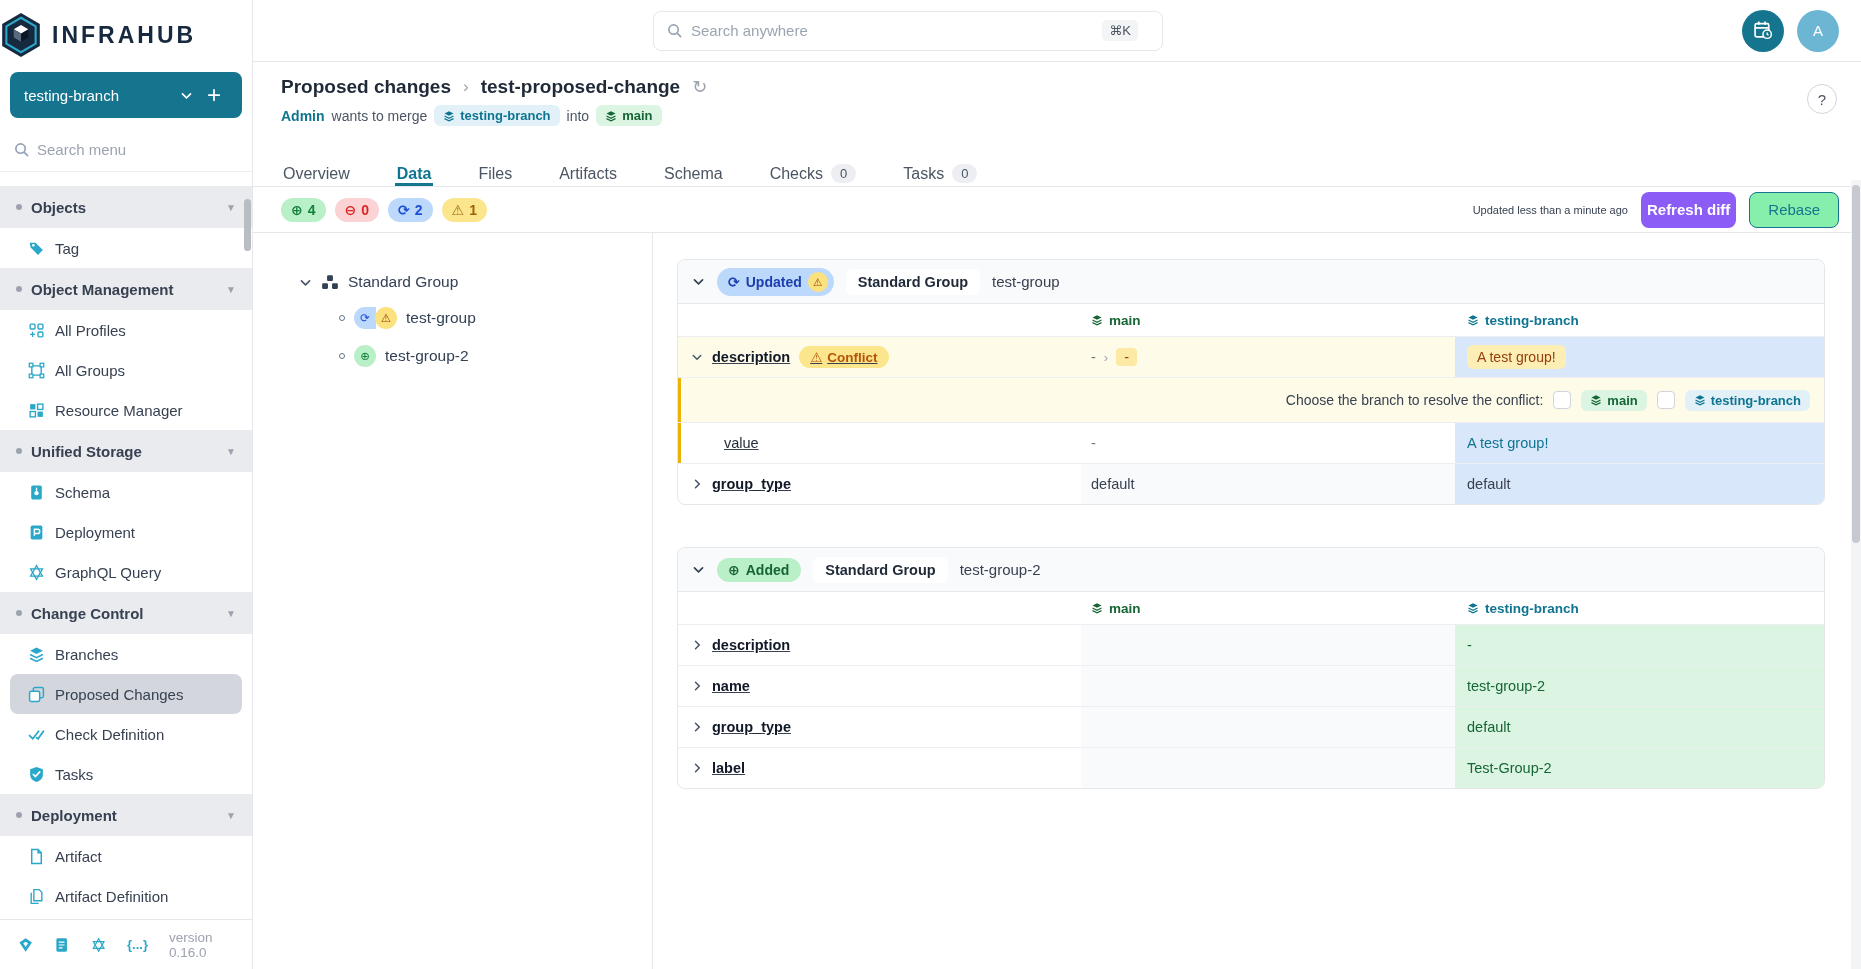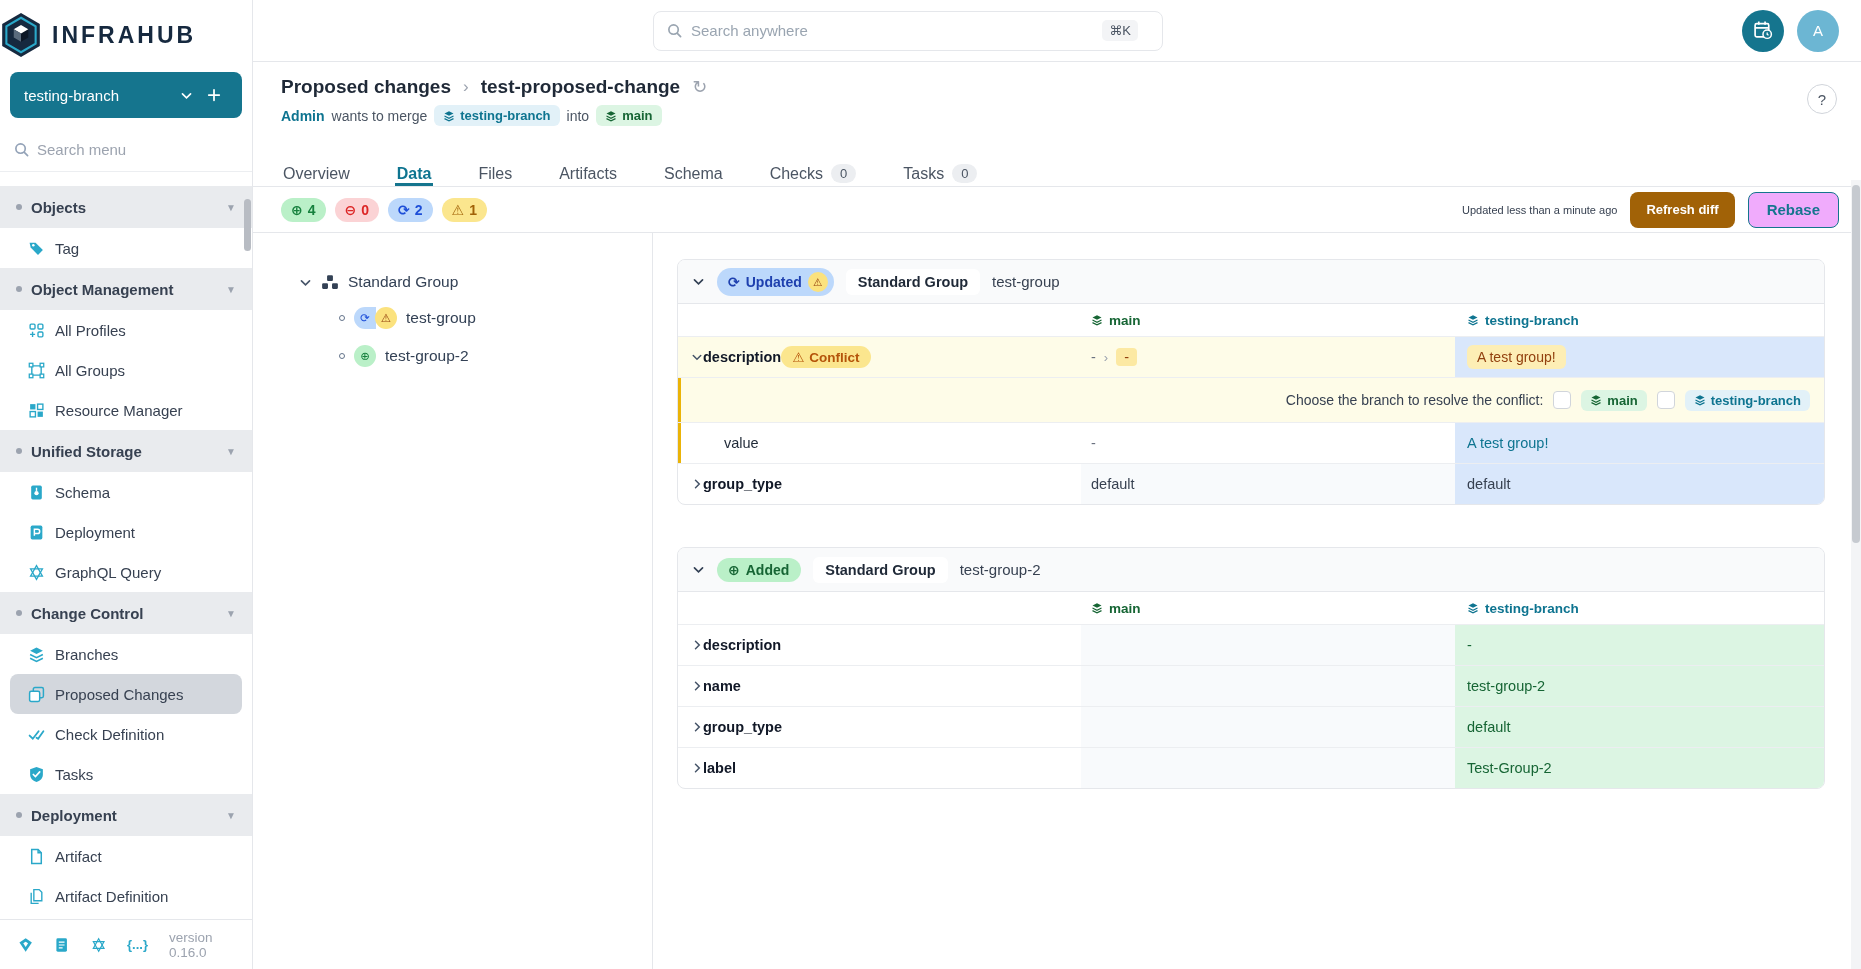--- a/index.html
+++ b/index.html
@@ -62,22 +62,22 @@
 
   .toolbar { height:46px; flex:none; display:flex; align-items:center; padding:0 22px 0 28px; border-bottom:1px solid #e5e7eb; gap:9px; }
   .pill { display:inline-flex; align-items:center; gap:5px; border-radius:999px; padding:4px 10px; font-size:14px; font-weight:600; }
   .pill .g { font-size:14px; }
   .pill-added { background:#baf0c8; color:#15803d; }
   .pill-removed { background:#fbd3d5; color:#dc2626; }
   .pill-updated { background:#bcd8fb; color:#1d4ed8; }
   .pill-warning { background:#fbe68e; color:#a16207; }
   .toolbar-right { margin-left:auto; display:flex; align-items:center; gap:13px; }
   .updated-text { color:#374151; font-size:11px; }
-  .btn-primary { background:#a16207; color:#fff; border:0; border-radius:8px; height:36px; padding:0 16px; font-size:13px; font-weight:600; font-family:inherit; cursor:pointer; }
-  .btn-outline { background:#f0abfc; color:#15758e; border:1px solid #15758e; border-radius:8px; height:36px; padding:0 18px; font-size:15px; font-weight:700; font-family:inherit; cursor:pointer; }
+  .btn-primary { background:#8b5cf6; color:#fff; border:0; border-radius:8px; height:36px; padding:0 6px; font-size:15px; font-weight:600; font-family:inherit; cursor:pointer; }
+  .btn-outline { background:#86efac; color:#15758e; border:1px solid #15758e; border-radius:8px; height:36px; padding:0 18px; font-size:15px; font-weight:400; font-family:inherit; cursor:pointer; }
 
   .content { flex:1; display:flex; min-height:0; }
   .tree-pane { width:400px; flex:none; border-right:1px solid #e5e7eb; padding:40px 0 0 46px; }
   .tree-root { display:flex; align-items:center; gap:9px; cursor:pointer; }
   .tree-root .tlabel { font-size:15.5px; color:#334155; }
   .tree-child { display:flex; align-items:center; gap:9px; margin:16px 0 0 40px; cursor:pointer; }
   .node-dot { width:6px; height:6px; border:1.5px solid #64748b; border-radius:50%; flex:none; }
   .chip-circ { width:22px; height:22px; border-radius:50%; display:flex; align-items:center; justify-content:center; font-size:11.5px; flex:none; }
   .cc-blue { background:#bcd8fb; color:#1d4ed8; border-radius:11px 0 0 11px; }
   .cc-yellow { background:#fbe27e; color:#92400e; margin-left:-1px; }
@@ -89,21 +89,21 @@
   .card-header { height:44px; background:#f9fafb; border-bottom:1px solid #e5e7eb; display:flex; align-items:center; gap:12px; padding:0 14px; }
   .status-pill { display:inline-flex; align-items:center; gap:6px; border-radius:999px; padding:4px 6px 4px 11px; font-size:14px; font-weight:600; }
   .st-updated { background:#bcd8fb; color:#1e40af; }
   .st-added { background:#baf0c8; color:#166534; padding-right:12px; }
   .mini-warn { width:20px; height:20px; border-radius:50%; background:#fbe27e; color:#92400e; display:flex; align-items:center; justify-content:center; font-size:10.5px; }
   .kind-badge { background:#fff; border-radius:6px; padding:5px 12px; font-weight:700; color:#1f2937; font-size:14.5px; }
   .obj-name { font-size:15px; color:#374151; }
 
   .drow { display:flex; align-items:stretch; border-top:1px solid #eceef1; min-height:41px; }
   .drow.colhead { border-top:0; min-height:32px; }
-  .c-label { width:403px; flex:none; display:flex; align-items:center; padding-left:13px; }
+  .c-label { width:403px; flex:none; display:flex; align-items:center; gap:9px; padding-left:13px;text-decoration:underline; }
   .c-main { width:374px; flex:none; display:flex; align-items:center; padding-left:10px; gap:8px; font-size:14.5px; }
   .c-branch { flex:1; display:flex; align-items:center; padding-left:12px; font-size:14.5px; }
   .row-label { font-size:14.5px; font-weight:700; color:#111827; }
   .chev { color:#475569; display:flex; align-items:center; cursor:pointer; }
   .colh { font-size:13.5px; font-weight:700; display:flex; align-items:center; gap:6px; }
   .colh-main { color:#166534; }
   .colh-testing { color:#0e7490; }
   .bg-main-col { background:#f8fafc; }
   .bg-blue { background:#d9e7fb; }
   .bg-green { background:#dcf5e3; }

